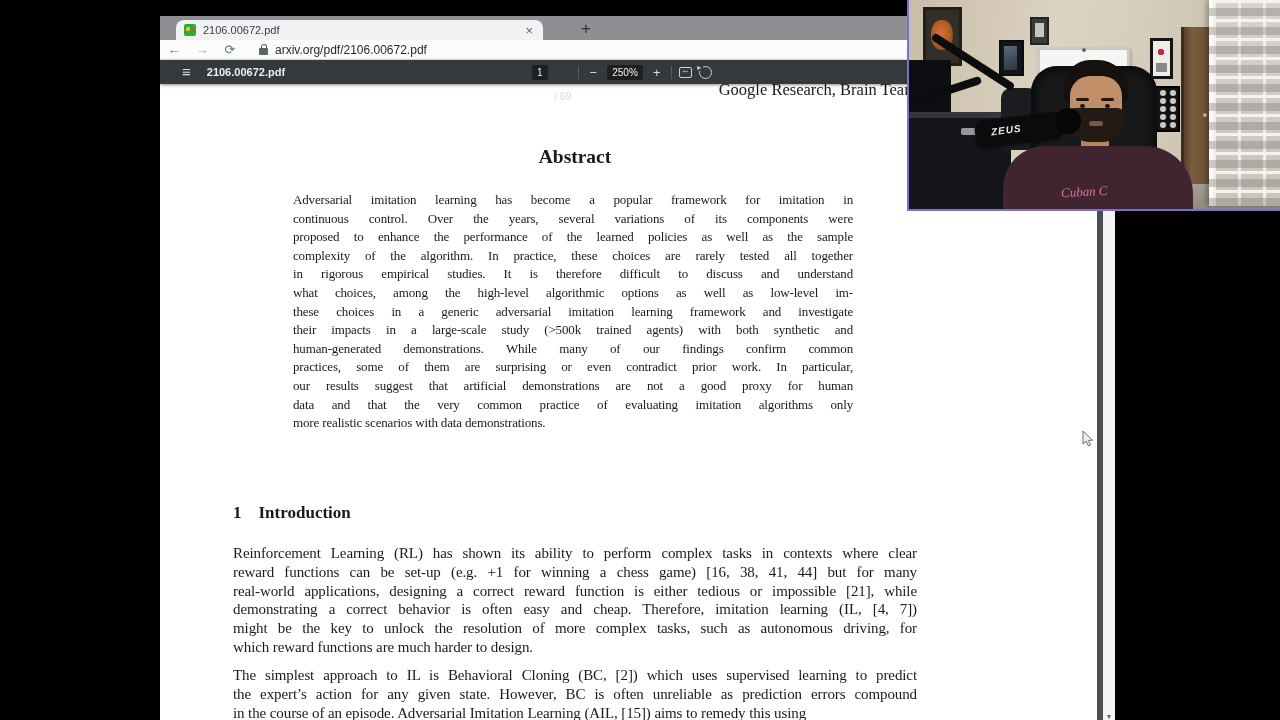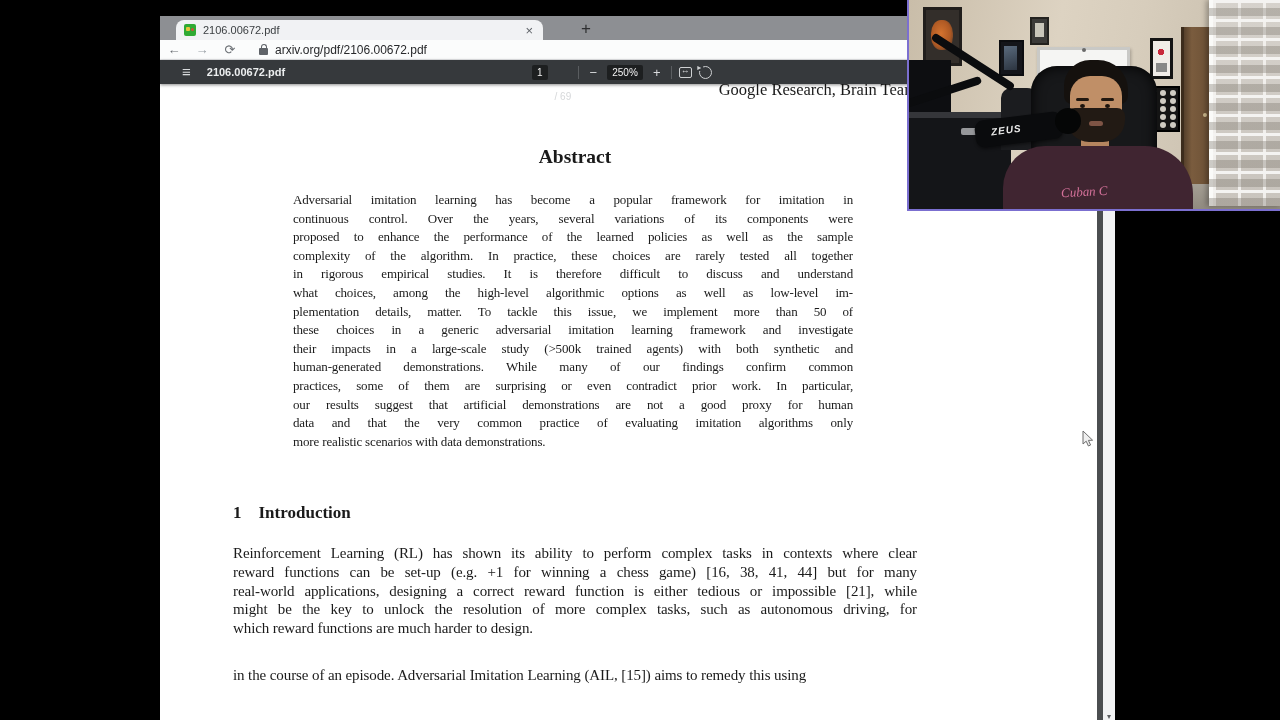--- a/index.html
+++ b/index.html
@@ -184,40 +184,42 @@
       <div class="doc">
         <div class="affil">Google Research, Brain Team</div>
         <div class="abs-h">Abstract</div>
         <div class="abs-block">
             <div class="tline">Adversarial imitation learning has become a popular framework for imitation in</div>
             <div class="tline">continuous control.  Over the years, several variations of its components were</div>
             <div class="tline">proposed to enhance the performance of the learned policies as well as the sample</div>
             <div class="tline">complexity of the algorithm. In practice, these choices are rarely tested all together</div>
             <div class="tline">in rigorous empirical studies.  It is therefore difficult to discuss and understand</div>
             <div class="tline">what choices, among the high-level algorithmic options as well as low-level im-</div>
-            <div class="tline">plementation details, matter. To tackle this issue, we implement more than 50 of</div>
             <div class="tline">these choices in a generic adversarial imitation learning framework and investigate</div>
             <div class="tline">their impacts in a large-scale study (&gt;500k trained agents) with both synthetic and</div>
             <div class="tline">human-generated demonstrations.  While many of our findings confirm common</div>
             <div class="tline">practices, some of them are surprising or even contradict prior work. In particular,</div>
             <div class="tline">our results suggest that artificial demonstrations are not a good proxy for human</div>
             <div class="tline">data and that the very common practice of evaluating imitation algorithms only</div>
             <div class="tline last-line">more realistic scenarios with data demonstrations.</div>
           </div>
         <div class="sec-h">
           <span class="num">1</span><span>Introduction</span>
         </div>
         <div class="p1">
             <div class="tline">Reinforcement Learning (RL) has shown its ability to perform complex tasks in contexts where clear</div>
             <div class="tline">reward functions can be set-up (e.g.  +1 for winning a chess game) [16, 38, 41, 44] but for many</div>
             <div class="tline">real-world applications, designing a correct reward function is either tedious or impossible [21], while</div>
+            <div class="tline">demonstrating a correct behavior is often easy and cheap. Therefore, imitation learning (IL, [4, 7])</div>
             <div class="tline">might be the key to unlock the resolution of more complex tasks, such as autonomous driving, for</div>
             <div class="tline last-line">which reward functions are much harder to design.</div>
           </div>
         <div class="p2">
+            <div class="tline">The simplest approach to IL is Behavioral Cloning (BC, [2]) which uses supervised learning to predict</div>
+            <div class="tline">the expert’s action for any given state. However, BC is often unreliable as prediction errors compound</div>
             <div class="tline last-line">in the course of an episode. Adversarial Imitation Learning (AIL, [15]) aims to remedy this using</div>
           </div>
       </div>
     </div>
 
     <div class="edge-strip"></div>
     <div class="vtrack">
       <div class="vthumb"></div>
       <div class="varrow">▾</div>
     </div>

